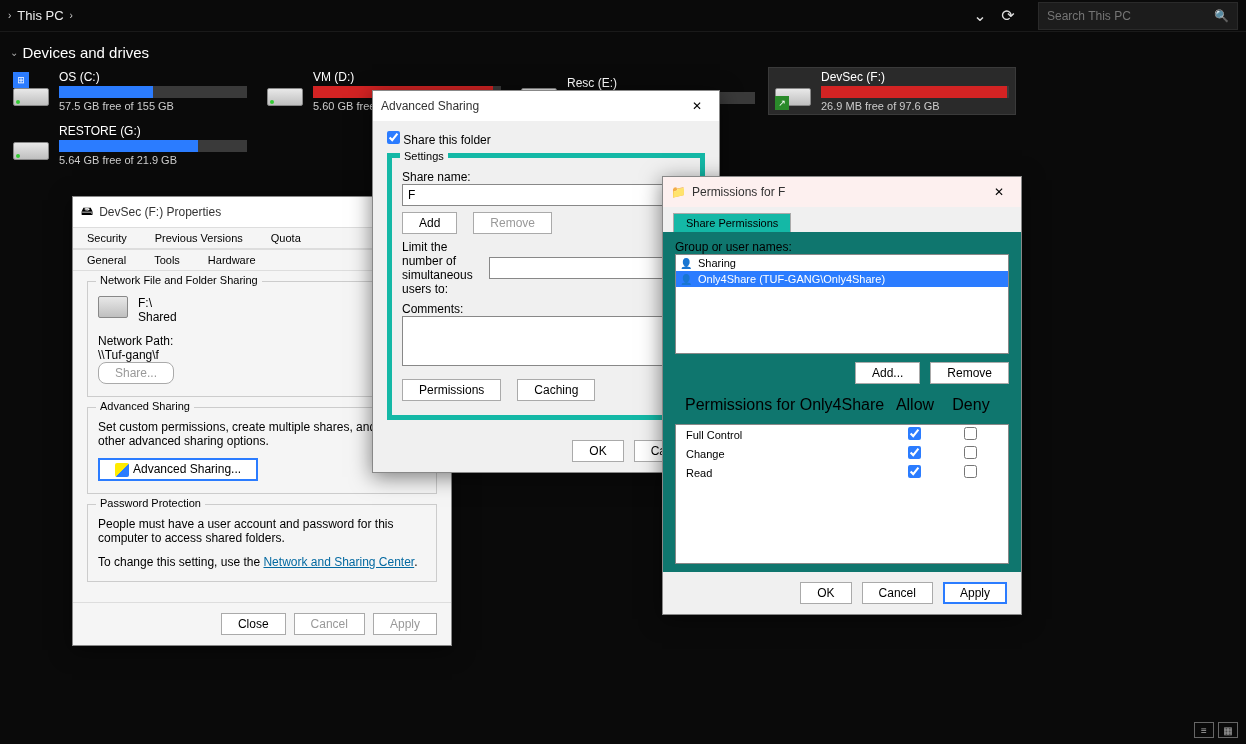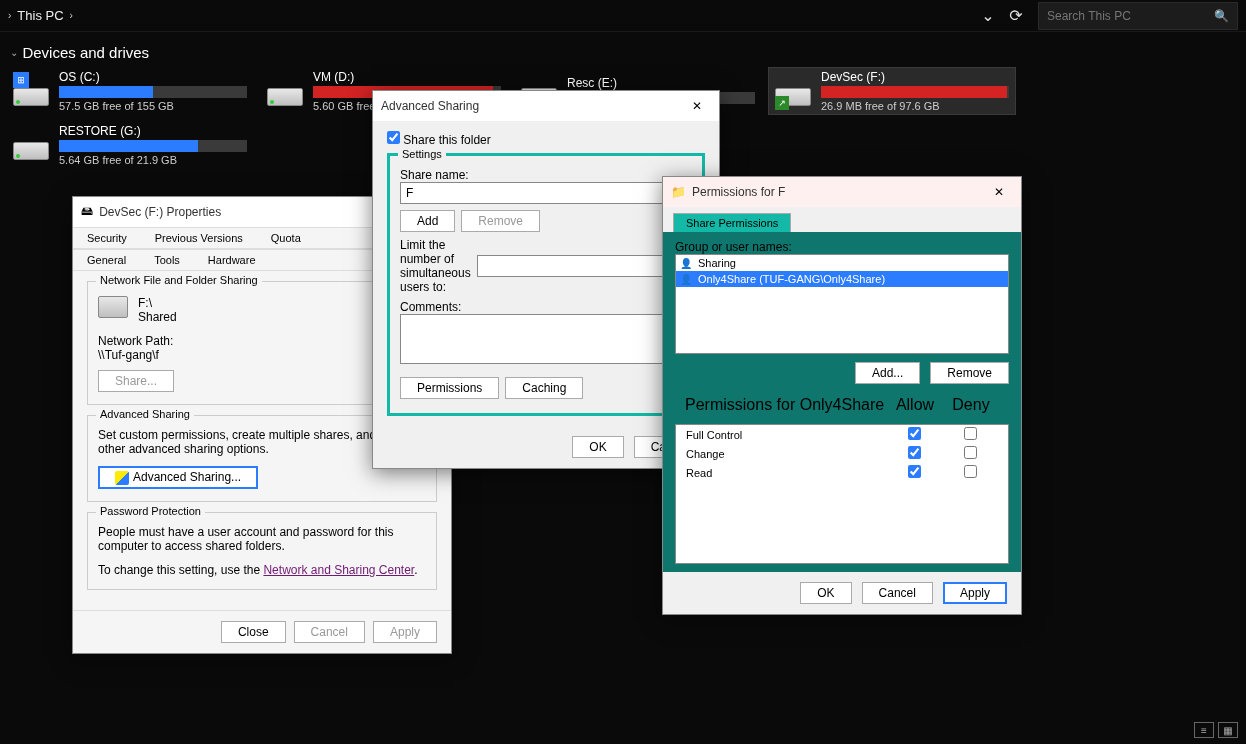--- a/index.html
+++ b/index.html
@@ -4,21 +4,21 @@
 <style>
 * { box-sizing: border-box; margin: 0; padding: 0; font-family: "Segoe UI", Arial, sans-serif; }
 body { background: #0a0a0a; width: 1246px; height: 744px; overflow: hidden; position: relative; color: #fff; }
 
 
 .topbar { height: 32px; display: flex; align-items: center; padding: 0 8px; background: #0a0a0a; border-bottom: 1px solid #1a1a1a; }
 .topbar .spacer { flex: 1; }
 .breadcrumb { display: flex; align-items: center; gap: 6px; font-size: 13px; color: #eee; }
 .breadcrumb .chevron { font-size: 10px; color: #ccc; }
 .topbar .icon-btn { width: 28px; height: 28px; display: flex; align-items: center; justify-content: center; color: #ddd; cursor: pointer; }
-.search-box { background: #1c1c1c; border: 1px solid #2a2a2a; height: 28px; width: 200px; padding: 0 8px; display: flex; align-items: center; gap: 6px; color: #888; font-size: 12px; margin-left: 8px; }
+.search-box { background: #1c1c1c; border: 1px solid #2a2a2a; height: 28px; width: 200px; padding: 0 8px; display: flex; align-items: center; gap: 6px; color: #888; font-size: 12px; margin-left: 16px; }
 .search-box input { background: transparent; border: none; outline: none; color: #fff; flex: 1; font-size: 12px; }
 
 
 .section-title { padding: 12px 10px 6px; font-size: 15px; display: flex; align-items: center; gap: 4px; }
 .section-title .chev { font-size: 10px; color: #aaa; }
 .drives { display: flex; flex-wrap: wrap; gap: 6px; padding: 0 6px; }
 .drive { width: 248px; height: 48px; display: flex; align-items: center; gap: 8px; padding: 4px 6px; border: 1px solid transparent; }
 .drive.selected { background: #2a2a2a; border: 1px solid #3a3a3a; }
 .drive-icon { width: 38px; height: 38px; position: relative; }
 .drive-icon .base { position: absolute; bottom: 4px; left: 0; width: 36px; height: 18px; background: linear-gradient(#e8e8e8,#bfbfbf); border-radius: 2px; border: 1px solid #888; }
@@ -38,35 +38,35 @@
 .dialog .title-row .close { width: 28px; height: 28px; display: flex; align-items: center; justify-content: center; cursor: pointer; }
 
 
 .props { left: 72px; top: 196px; width: 380px; }
 .props .tabs { display: flex; flex-wrap: wrap; background: #f5f5f5; border-top: 1px solid #ddd; border-bottom: 1px solid #ddd; }
 .props .tab { padding: 4px 14px; font-size: 11px; cursor: pointer; }
 .props .body { padding: 10px 14px; background: #f5f5f5; }
 .group { border: 1px solid #ccc; padding: 8px 10px 12px; margin-bottom: 10px; position: relative; }
 .group-title { position: absolute; top: -8px; left: 8px; background: #f5f5f5; padding: 0 4px; font-size: 11px; }
 .net-icon { width: 30px; height: 22px; background: linear-gradient(#e8e8e8,#bfbfbf); border: 1px solid #888; border-radius: 2px; display: inline-block; vertical-align: top; }
-.link { color: #701a75; text-decoration: underline; cursor: pointer; }
+.link { color: #0369a1; text-decoration: underline; cursor: pointer; }
 .btn { background: #fff; border: 1px solid #aaa; padding: 3px 16px; cursor: pointer; font-size: 12px; }
 .btn.disabled { color: #999; }
 .btn.focus { border: 1px solid #2b7cff; box-shadow: inset 0 0 0 1px #2b7cff; }
 .shield { display: inline-block; width: 14px; height: 14px; background: linear-gradient(135deg,#ffeb00 50%,#2b7cff 50%); border-radius: 2px; vertical-align: middle; margin-right: 4px; }
 .props .footer { display: flex; justify-content: flex-end; gap: 8px; padding: 10px 14px; background: #f5f5f5; border-top: 1px solid #ddd; }
 
 
 .adv { left: 372px; top: 90px; width: 348px; }
 .adv .body { padding: 10px 14px; }
-.fieldset { border: 3px solid #14b8a6; padding: 8px 10px; margin-top: 6px; position: relative; }
+.fieldset { border: 5px solid #14b8a6; padding: 8px 10px; margin-top: 6px; position: relative; }
 .fieldset .legend { position: absolute; top: -8px; left: 8px; background: #f0f0f0; padding: 0 4px; font-size: 11px; }
 .adv input[type=text], .adv textarea { width: 100%; border: 1px solid #888; background: #fff; padding: 3px 5px; font-size: 12px; font-family: inherit; }
 .adv .num-input { width: 50px; text-align: right; }
-.adv .row { display: flex; align-items: center; gap: 6px; margin: 6px 0; }
+.adv .row { display: flex; align-items: center; gap: 16px; margin: 6px 0; }
 .adv textarea { height: 50px; resize: none; }
 .adv .footer { display: flex; justify-content: flex-end; gap: 10px; padding: 10px 14px; }
 
 
 .perm { left: 662px; top: 176px; width: 360px; }
 .perm .title-row { background: #fdf0ef; }
 .perm .tab-row { padding: 6px 10px 0; }
 .perm .tab-btn { display: inline-block; background: #14b8a6; border: 1px solid #aaa; border-bottom: none; padding: 3px 12px; font-size: 11px; }
 .perm .body { padding: 8px 12px; background: #0f766e; }
 .listbox { border: 1px solid #888; background: #fff; height: 100px; overflow: auto; }
@@ -210,21 +210,21 @@
       <div class="group-title">Network File and Folder Sharing</div>
       <div style="display:flex;gap:10px;margin-top:6px;">
         <span class="net-icon"></span>
         <div>
           <div>F:\</div>
           <div>Shared</div>
         </div>
       </div>
       <div style="margin-top:10px;">Network Path:</div>
       <div>\\Tuf-gang\f</div>
-      <button class="btn disabled" style="margin-top:8px;">Share...</button>
+      <button class="btn disabled" style="border-radius:8px;">Share...</button>
     </div>
     <div class="group">
       <div class="group-title">Advanced Sharing</div>
       <div style="margin-top:4px;">Set custom permissions, create multiple shares, and set other advanced sharing options.</div>
       <button class="btn focus" style="margin-top:10px;"><span class="shield"></span><span>Advanced Sharing...</span></button>
     </div>
     <div class="group">
       <div class="group-title">Password Protection</div>
       <div style="margin-top:4px;">People must have a user account and password for this computer to access shared folders.</div>
       <div style="margin-top:10px;">

